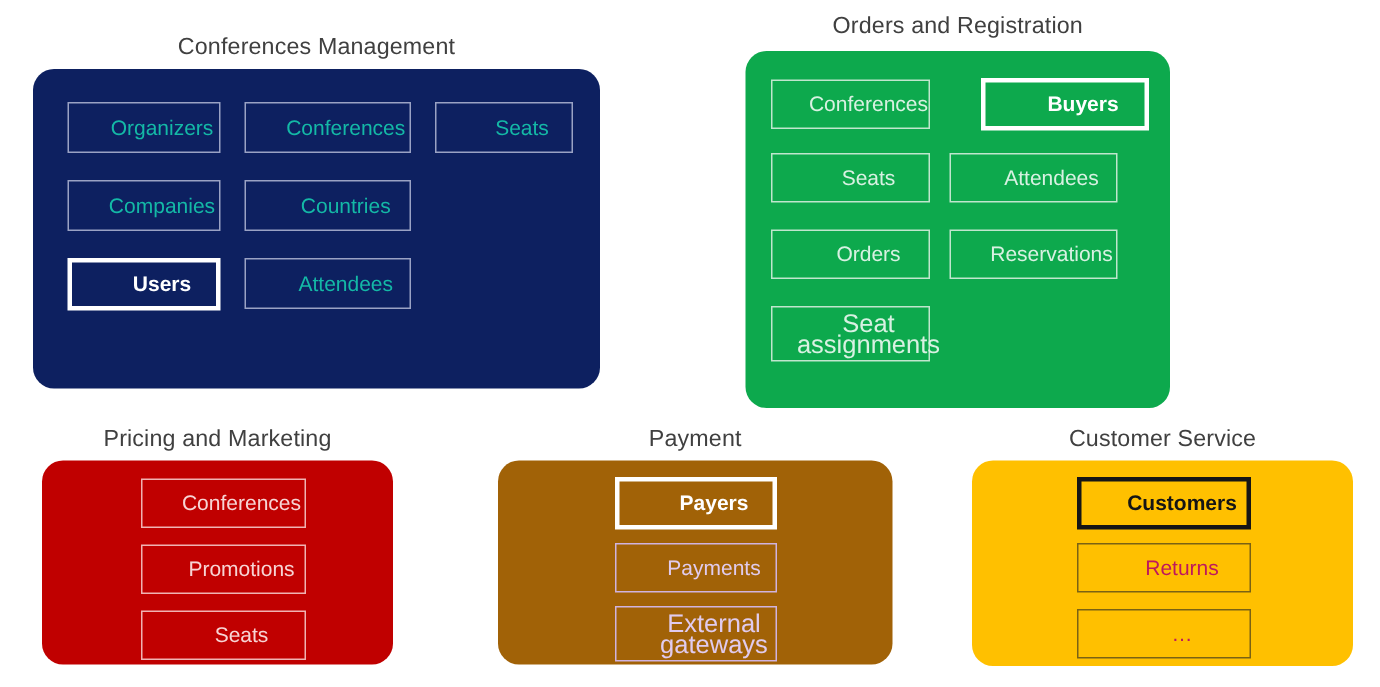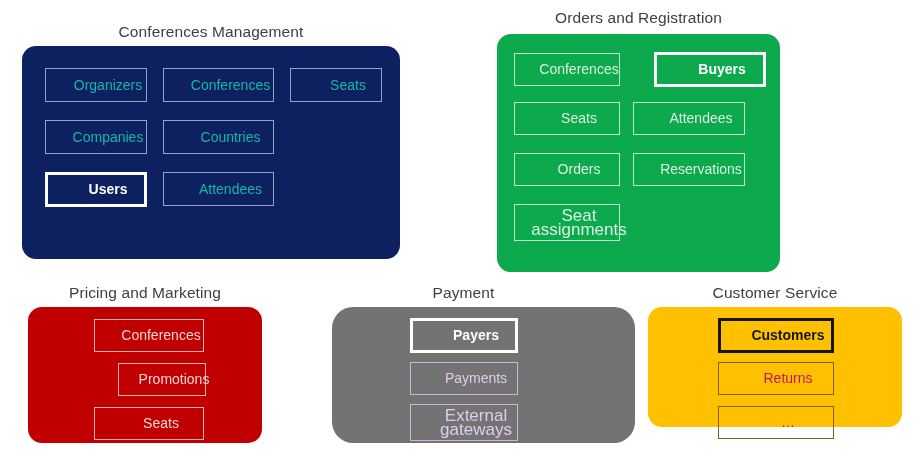--- a/index.html
+++ b/index.html
@@ -100,34 +100,34 @@
   #grp-pricing-marketing { left: 18px; top: 283px; width: 254px; height: 166px; }
   #panel-pricing-marketing { left: 10px; top: 24px; width: 234px; height: 136px; background: #C00000; }
   #grp-pricing-marketing .box {
     border-color: #f0b3b3;
     color: #f7d4d4;
     background: transparent;
   }
 
   
   #grp-payment { left: 322px; top: 283px; width: 283px; height: 166px; }
-  #panel-payment { left: 10px; top: 24px; width: 303px; height: 136px; background: #737373; border-radius: 21px; }
+  #panel-payment { left: 10px; top: 24px; width: 263px; height: 136px; background: #a16207; }
   #grp-payment .box {
     border-color: #d0b3e0;
     color: #e0cbee;
     background: transparent;
   }
   #grp-payment .box.highlight {
     border-color: #ffffff;
     color: #ffffff;
   }
 
   
   #grp-customer-service { left: 638px; top: 283px; width: 274px; height: 166px; }
-  #panel-customer-service { left: 10px; top: 24px; width: 254px; height: 120px; background: #FFC000; }
+  #panel-customer-service { left: 10px; top: 24px; width: 254px; height: 137px; background: #FFC000; }
   #grp-customer-service .box {
     border-color: #7a6214;
     color: #be185d;
     background: transparent;
   }
   #grp-customer-service .box.highlight {
     border-color: #151515;
     color: #151515;
   }
 </style>
@@ -159,21 +159,21 @@
       <div class="box" style="left:17px; top:119px; width:106px; height:33px;">Orders</div>
       <div class="box" style="left:136px; top:119px; width:112px; height:33px;">Reservations</div>
       <div class="box two-line" style="left:17px; top:170px; width:106px; height:37px;">Seat assignments</div>
     </div>
   </div>
 
   <div class="group" id="grp-pricing-marketing">
     <div class="group-title">Pricing and Marketing</div>
     <div class="panel" id="panel-pricing-marketing">
       <div class="box" style="left:66px; top:12px; width:110px; height:33px;">Conferences</div>
-      <div class="box" style="left:66px; top:56px; width:88px; height:33px;margin-left:24px;">Promotions</div>
+      <div class="box" style="left:66px; top:56px; width:110px; height:33px;">Promotions</div>
       <div class="box" style="left:66px; top:100px; width:110px; height:33px;">Seats</div>
     </div>
   </div>
 
   <div class="group" id="grp-payment">
     <div class="group-title">Payment</div>
     <div class="panel" id="panel-payment">
       <div class="box highlight" style="left:78px; top:11px; width:108px; height:35px;">Payers</div>
       <div class="box" style="left:78px; top:55px; width:108px; height:33px;">Payments</div>
       <div class="box two-line" style="left:78px; top:97px; width:108px; height:37px;">External gateways</div>

